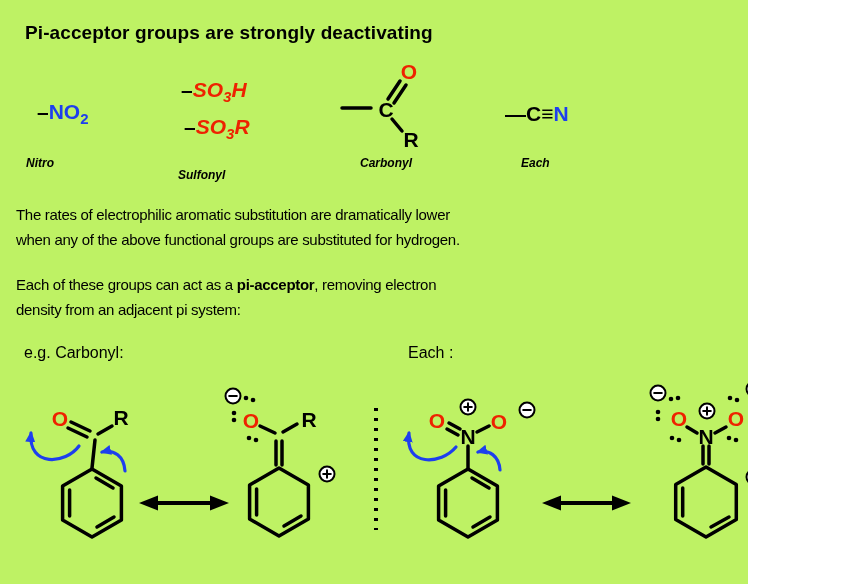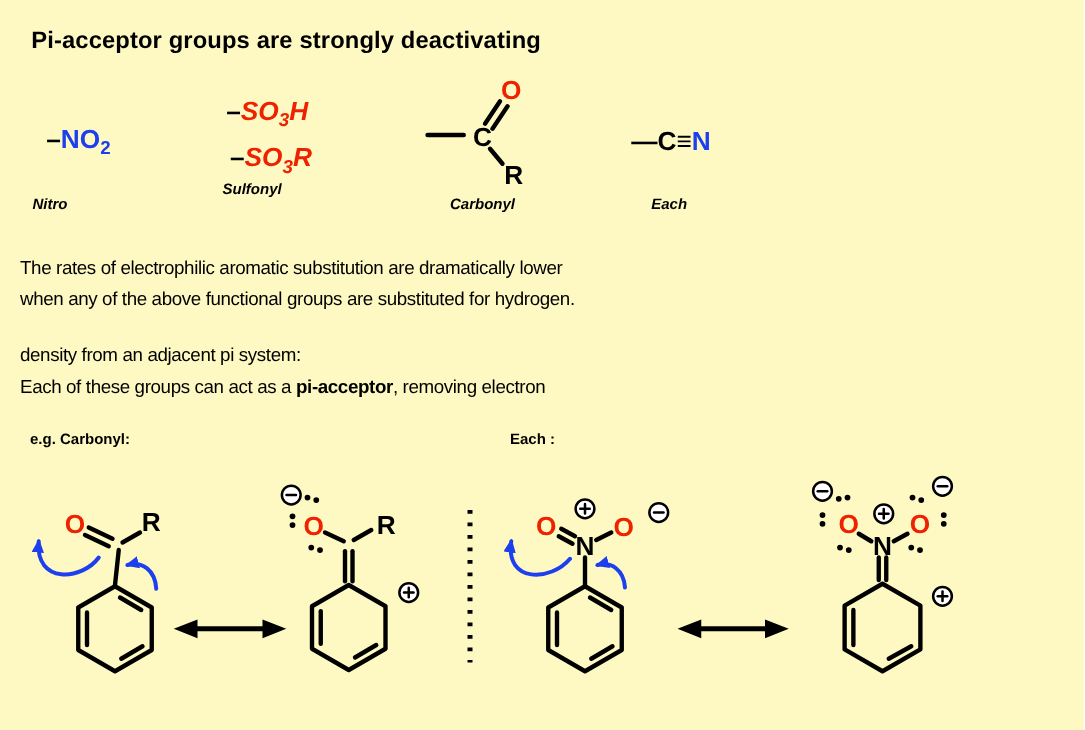--- a/index.html
+++ b/index.html
@@ -1,24 +1,24 @@
 <!DOCTYPE html>
 <html><head>
 <meta charset="utf-8">
 <style>
   html,body{margin:0;padding:0;background:#fff;}
-  .canvas{position:relative;width:867px;height:584px;background:#fef9c3;
+  .canvas{position:relative;width:748px;height:584px;background:#bef264;
           font-family:"Liberation Sans",sans-serif;color:#000;overflow:hidden;}
   .abs{position:absolute;white-space:nowrap;}
   .title{font-weight:bold;font-size:19px;letter-spacing:0.1px;}
   .formula{font-weight:bold;font-size:21px;}
   .formula .sub{font-size:15px;position:relative;top:5px;font-weight:bold;}
   .grouplabel{font-weight:bold;font-style:italic;font-size:12px;}
   .para{font-size:15px;line-height:25px;letter-spacing:-0.3px;}
-  .eglabel{font-size:12px;font-weight:bold;}
+  .eglabel{font-size:16px;}
   .red{color:#ee2200;font-style:italic;}
   .blue{color:#1d3fee;}
   svg{position:absolute;left:0;top:0;}
   .bond{stroke:#000;stroke-width:3.5;fill:none;stroke-linecap:round;}
   .ring{stroke:#000;stroke-width:3.5;fill:none;stroke-linejoin:round;}
   .svgatom{font-family:"Liberation Sans",sans-serif;font-weight:bold;font-size:21px;text-anchor:middle;fill:#000;}
   .fred{fill:#ee2200;}
   .barrow{stroke:#1d3fee;stroke-width:3.2;fill:none;stroke-linecap:round;}
   .chargecirc{fill:#fff;stroke:#000;stroke-width:2;}
   .chargeline{stroke:#000;stroke-width:2;stroke-linecap:round;}
@@ -32,35 +32,35 @@
 
 <div class="canvas">
 
   <div class="abs title" style="left:25px;top:22px">Pi-acceptor groups are strongly deactivating</div>
 
   <div class="abs formula" style="left:37px;top:100px"><span>–</span><span class="blue">NO</span><span class="blue sub">2</span></div>
   <div class="abs grouplabel" style="left:26px;top:156px">Nitro</div>
 
   <div class="abs formula" style="left:181px;top:78px"><span>–</span><span class="red">SO</span><span class="red sub">3</span><span class="red">H</span></div>
   <div class="abs formula" style="left:184px;top:115px"><span>–</span><span class="red">SO</span><span class="red sub">3</span><span class="red">R</span></div>
-  <div class="abs grouplabel" style="left:178px;top:144px">Sulfonyl</div>
+  <div class="abs grouplabel" style="left:178px;top:168px">Sulfonyl</div>
 
   <div class="abs grouplabel" style="left:360px;top:156px">Carbonyl</div>
 
   <div class="abs formula" style="left:505px;top:102px"><span>—</span><span>C</span><span>≡</span><span class="blue">N</span></div>
   <div class="abs grouplabel" style="left:521px;top:156px">Each</div>
 
   <div class="abs para" style="left:16px;top:202px">
     <div>The rates of electrophilic aromatic substitution are dramatically lower</div>
     <div>when any of the above functional groups are substituted for hydrogen.</div>
   </div>
 
   <div class="abs para" style="left:16px;top:272px">
+    <div><span>Each of these groups can act as a </span><b>pi-acceptor</b><span>, removing electron</span></div>
     <div>density from an adjacent pi system:</div>
-    <div><span>Each of these groups can act as a </span><b>pi-acceptor</b><span>, removing electron</span></div>
   </div>
 
   <div class="abs eglabel" style="left:24px;top:344px">e.g. Carbonyl:</div>
   <div class="abs eglabel" style="left:408px;top:344px">Each :</div>
 
   <svg width="868" height="584" viewBox="0 0 868 584">
     <defs>
       <marker id="mblue" markerWidth="13" markerHeight="12" refX="9" refY="5" orient="auto" markerUnits="userSpaceOnUse">
         <path d="M0,0 L11,5 L0,10 Z" fill="#1d3fee"></path>
       </marker>

